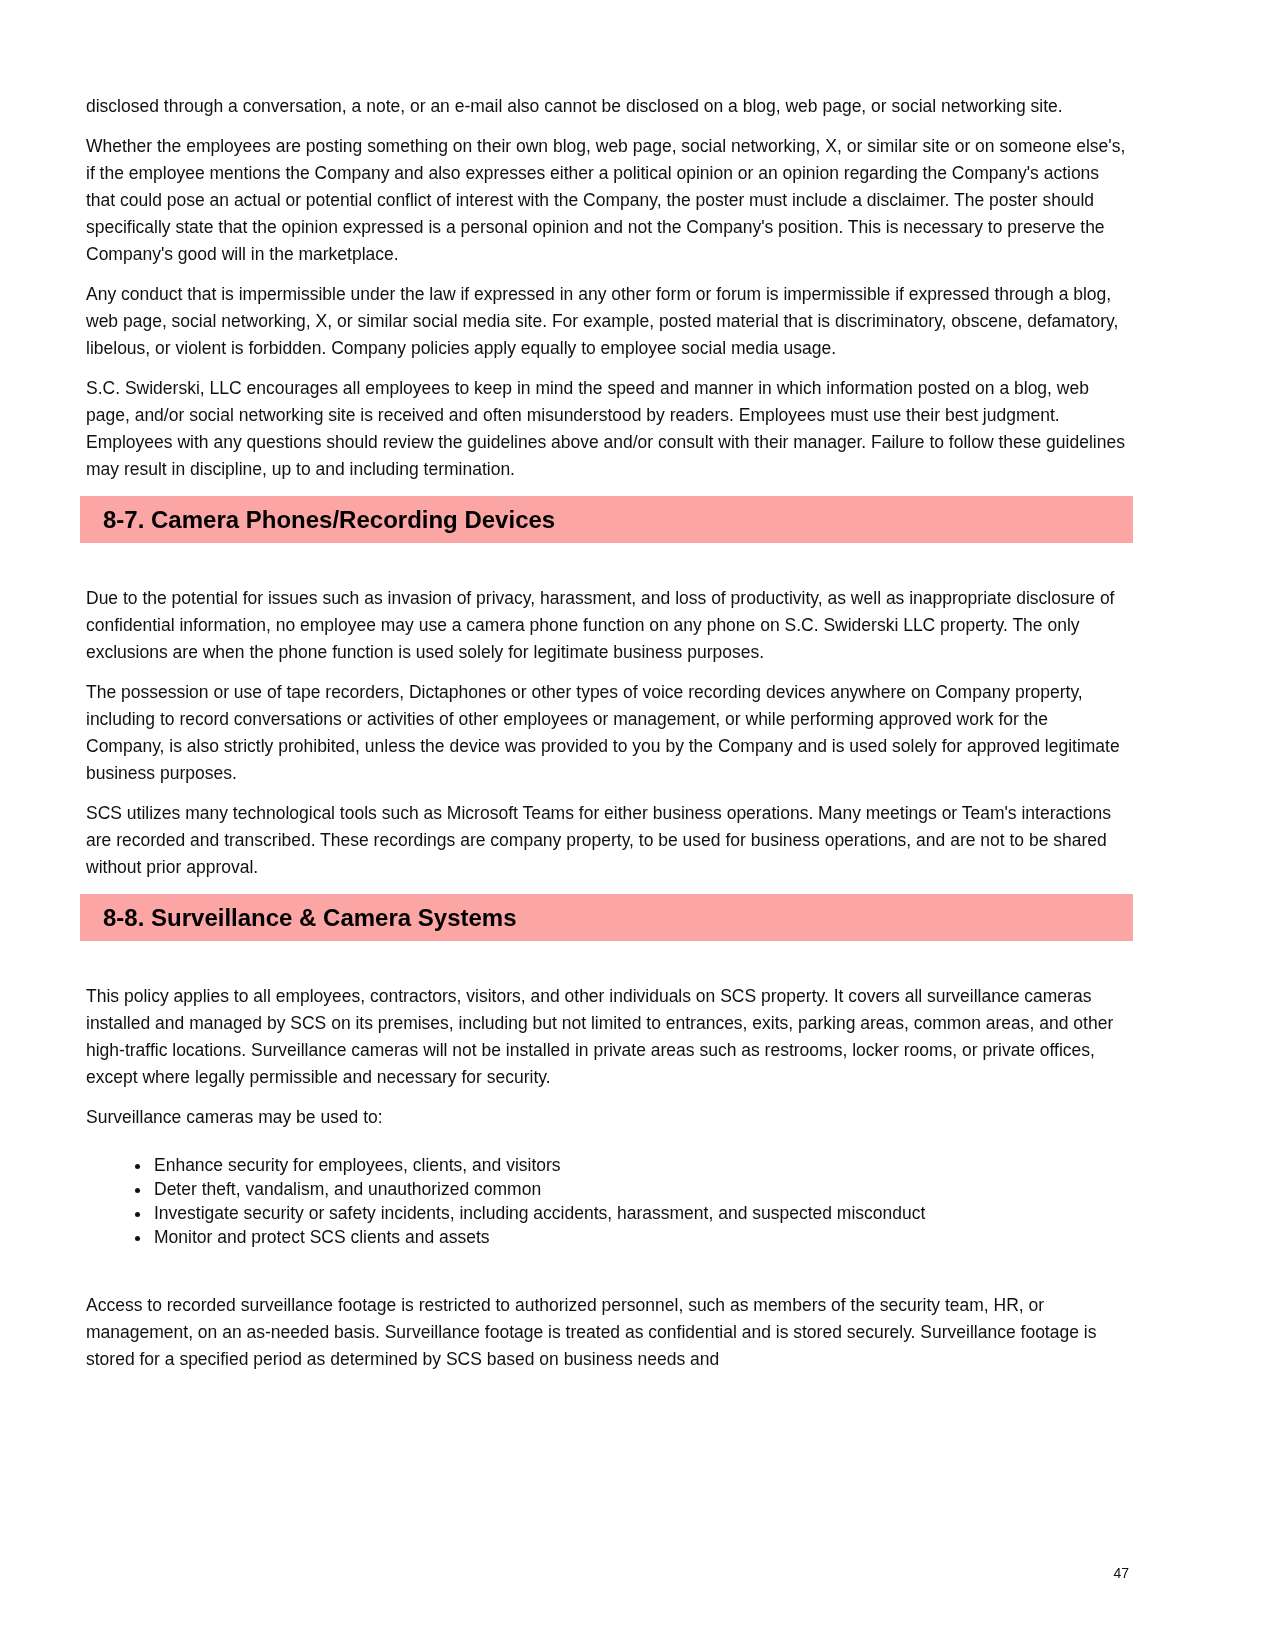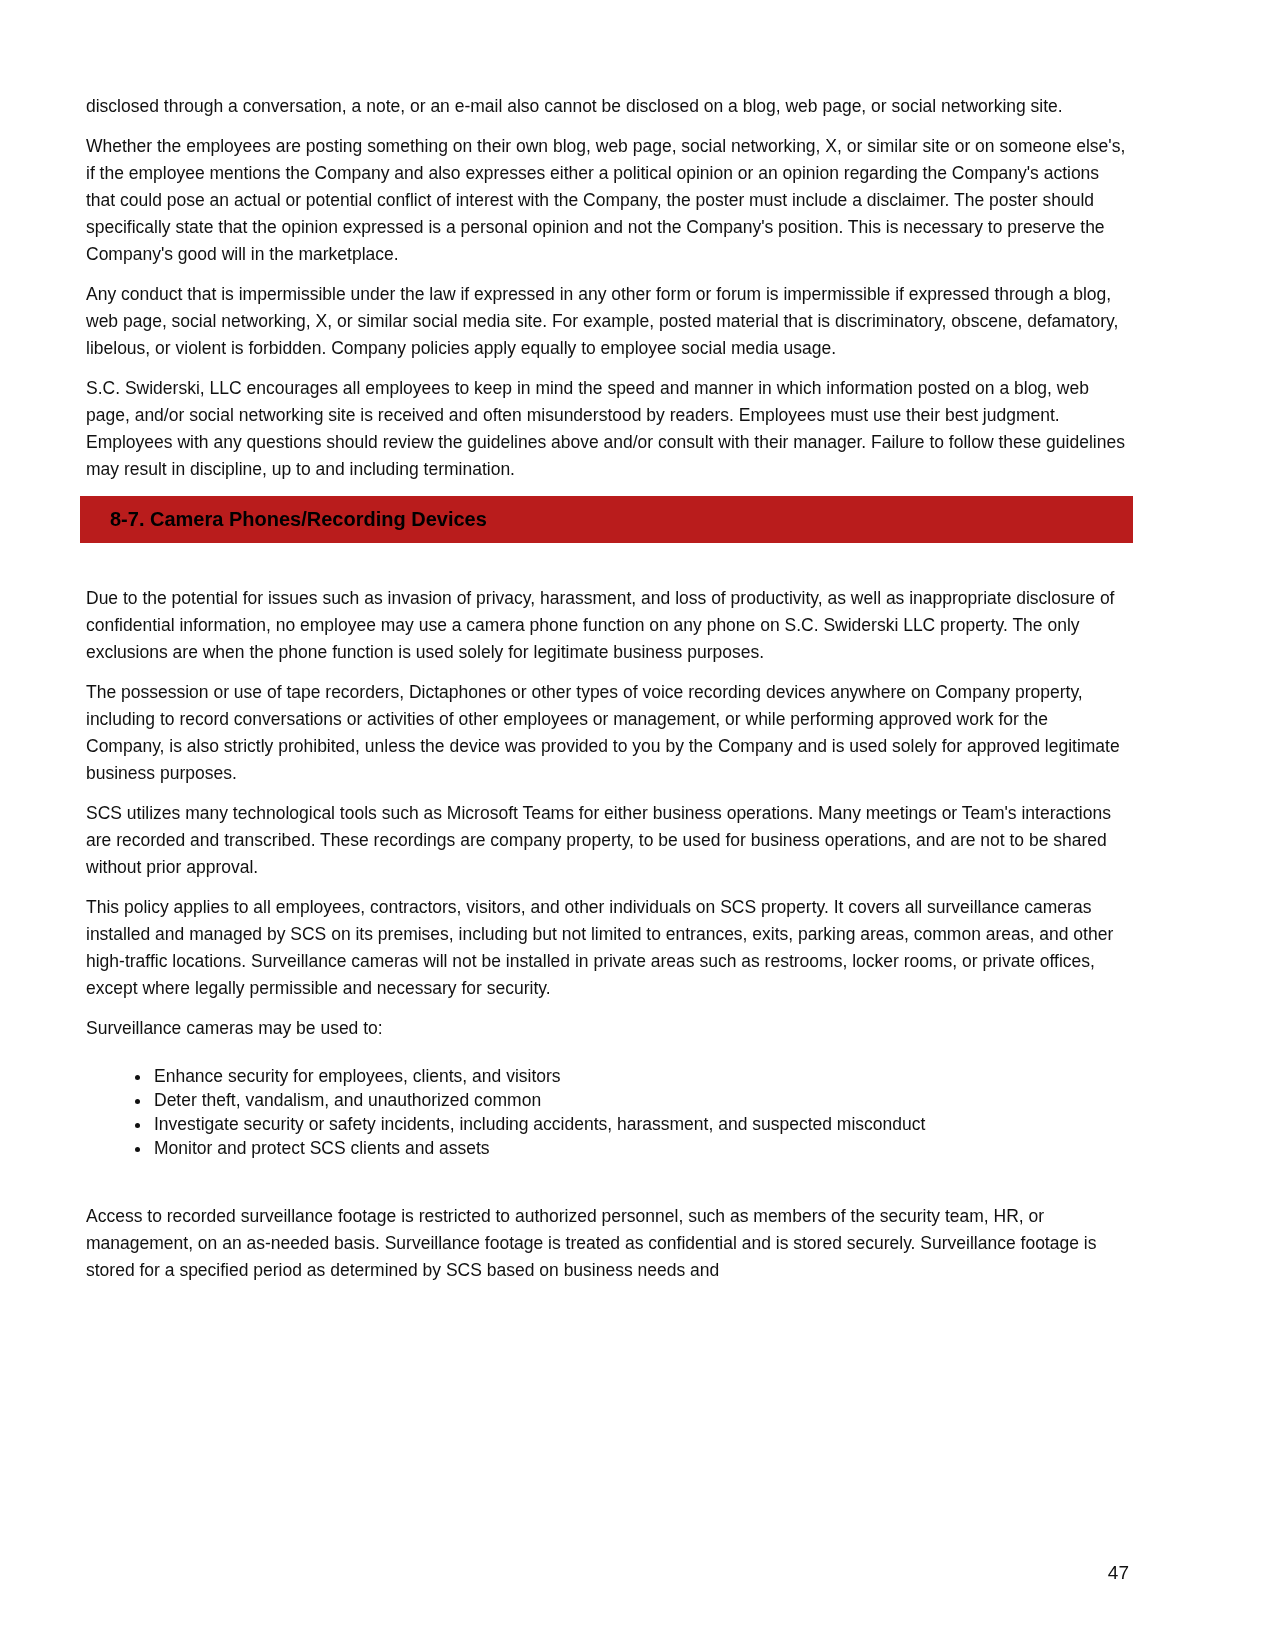--- a/index.html
+++ b/index.html
@@ -22,48 +22,48 @@
     left: 86px;
     top: 93px;
     width: 1043px;
     font-size: 17.5px;
     line-height: 27px;
   }
   .content p {
     margin: 0 0 13px 0;
   }
   h2.section-heading {
-    background: #b91c1c;
+    background: #fca5a5;
     color: #000000;
-    font-size: 20px;
+    font-size: 24px;
     line-height: 27px;
     font-weight: 700;
     margin: 0 -4px 42px -6px;
-    padding: 10px 10px 10px 30px;
+    padding: 10px 10px 10px 23px;
   }
   p.list-intro {
     margin-bottom: 22px;
   }
   ul.bullet-list {
     margin: 14px 0 43px 0;
     padding-left: 66px;
     list-style: disc outside;
   }
   ul.bullet-list li {
     line-height: 24px;
     margin: 0;
     padding-left: 2px;
   }
   .page-number {
     position: absolute;
     top: 1563px;
     left: 86px;
     width: 1043px;
     text-align: right;
-    font-size: 19px;
+    font-size: 14px;
     line-height: 20px;
     color: #111111;
   }
 </style>
 </head>
 <body>
 
 <div class="page">
   <div class="content">
 
@@ -71,20 +71,21 @@
     <p>Whether the employees are posting something on their own blog, web page, social networking, X, or similar site or on someone else's, if the employee mentions the Company and also expresses either a political opinion or an opinion regarding the Company's actions that could pose an actual or potential conflict of interest with the Company, the poster must include a disclaimer. The poster should specifically state that the opinion expressed is a personal opinion and not the Company's position. This is necessary to preserve the Company's good will in the marketplace.</p>
     <p>Any conduct that is impermissible under the law if expressed in any other form or forum is impermissible if expressed through a blog, web page, social networking, X, or similar social media site. For example, posted material that is discriminatory, obscene, defamatory, libelous, or violent is forbidden. Company policies apply equally to employee social media usage.</p>
     <p>S.C. Swiderski, LLC encourages all employees to keep in mind the speed and manner in which information posted on a blog, web page, and/or social networking site is received and often misunderstood by readers. Employees must use their best judgment. Employees with any questions should review the guidelines above and/or consult with their manager. Failure to follow these guidelines may result in discipline, up to and including termination.</p>
 
     <h2 class="section-heading">8-7. Camera Phones/Recording Devices</h2>
 
     <p>Due to the potential for issues such as invasion of privacy, harassment, and loss of productivity, as well as inappropriate disclosure of confidential information, no employee may use a camera phone function on any phone on S.C. Swiderski LLC property. The only exclusions are when the phone function is used solely for legitimate business purposes.</p>
     <p>The possession or use of tape recorders, Dictaphones or other types of voice recording devices anywhere on Company property, including to record conversations or activities of other employees or management, or while performing approved work for the Company, is also strictly prohibited, unless the device was provided to you by the Company and is used solely for approved legitimate business purposes.</p>
     <p>SCS utilizes many technological tools such as Microsoft Teams for either business operations. Many meetings or Team's interactions are recorded and transcribed. These recordings are company property, to be used for business operations, and are not to be shared without prior approval.</p>
 
+    <h2 class="section-heading">8-8. Surveillance &amp; Camera Systems</h2>
 
     <p>This policy applies to all employees, contractors, visitors, and other individuals on SCS property. It covers all surveillance cameras installed and managed by SCS on its premises, including but not limited to entrances, exits, parking areas, common areas, and other high-traffic locations. Surveillance cameras will not be installed in private areas such as restrooms, locker rooms, or private offices, except where legally permissible and necessary for security.</p>
 
     <p class="list-intro">Surveillance cameras may be used to:</p>
 
     <ul class="bullet-list">
       <li>Enhance security for employees, clients, and visitors</li>
       <li>Deter theft, vandalism, and unauthorized common</li>
       <li>Investigate security or safety incidents, including accidents, harassment, and suspected misconduct</li>
       <li>Monitor and protect SCS clients and assets</li>

